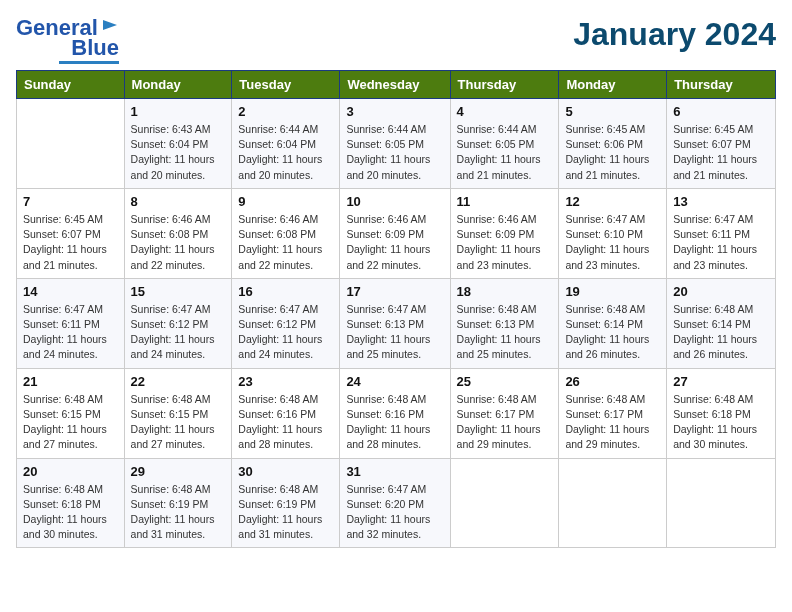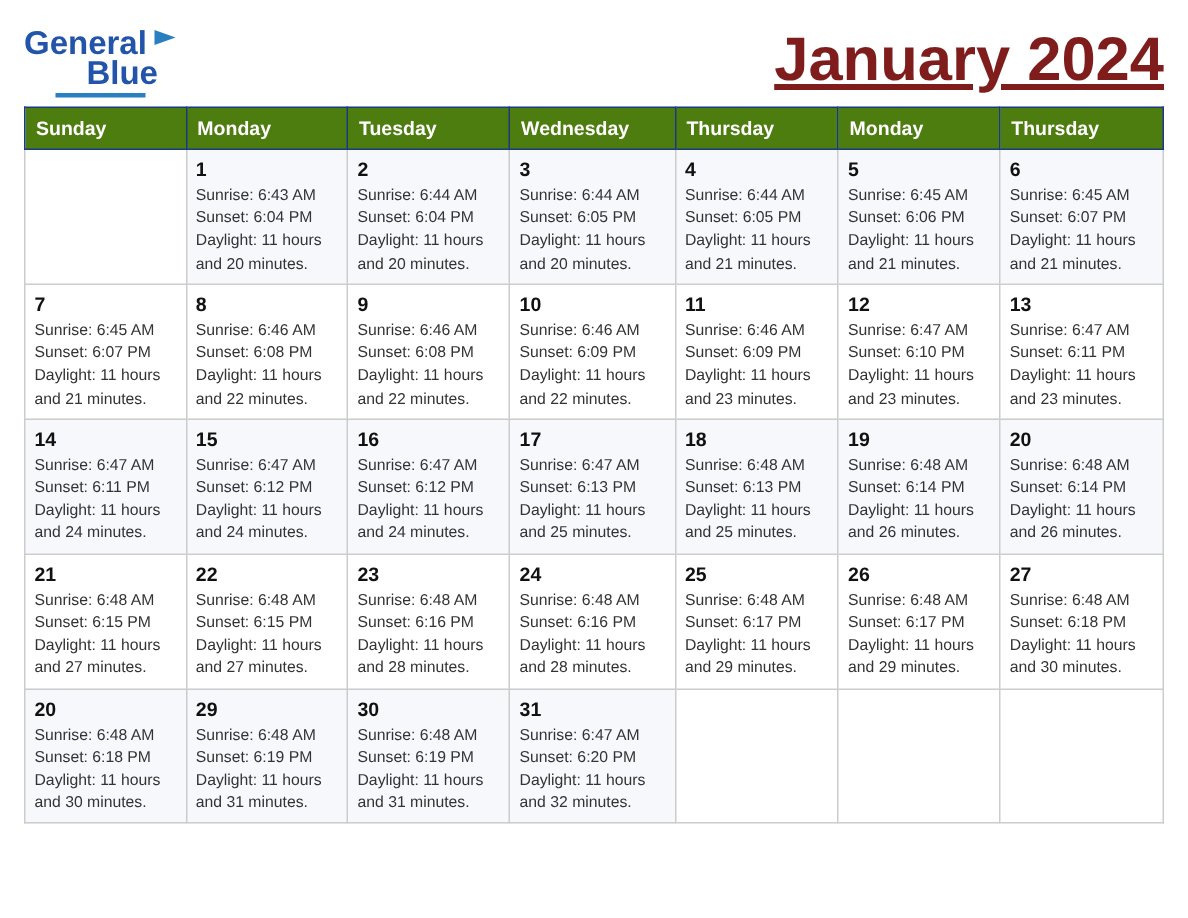--- a/index.html
+++ b/index.html
@@ -12,45 +12,44 @@
     }
     .header {
       display: flex;
       justify-content: space-between;
       align-items: flex-start;
       margin-bottom: 6px;
     }
     .logo {
       display: flex;
       flex-direction: column;
-      align-items: center;
+      align-items: flex-end;
     }
     .logo-text {
       font-size: 22px;
       font-weight: bold;
       color: #1a1a2e;
       line-height: 1;
     }
     .logo-text span.blue {
       color: #2255aa;
     }
     .logo-line {
       width: 60px;
       height: 3px;
       background: #2a7fc1;
       margin-top: 2px;
     }
     .title-section {
       text-align: right;
     }
     .month-title {
-      font-size: 41px;
-      font-weight: bold;
-      color: #7f1d1d;
-      text-decoration: underline;
+      font-size: 32px;
+      font-weight: bold;
+      color: #0c4a6e;
     }
     .subtitle {
       font-size: 15px;
       color: #333;
       font-weight: bold;
     }
     table {
       width: 100%;
       border-collapse: collapse;
       font-size: 11px;

